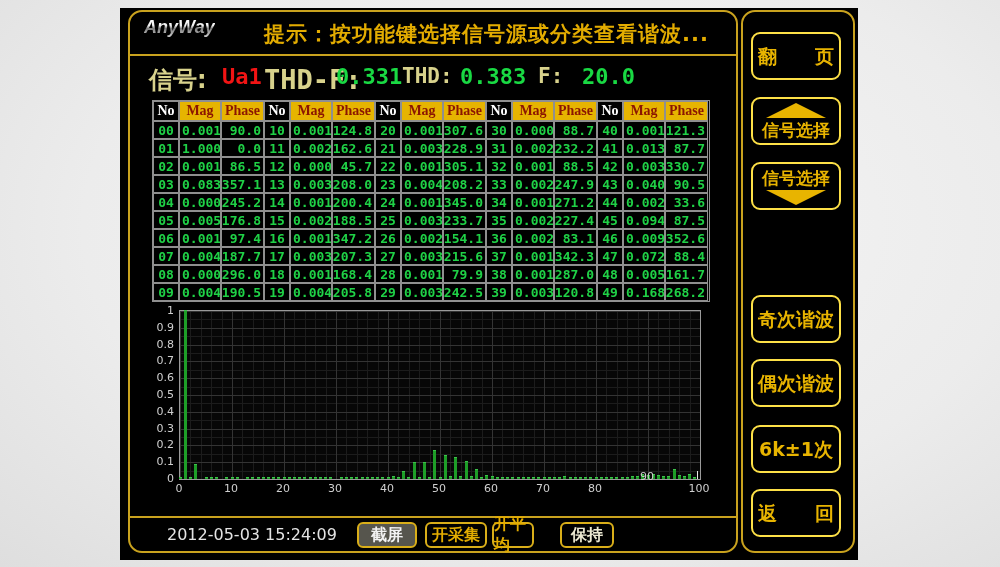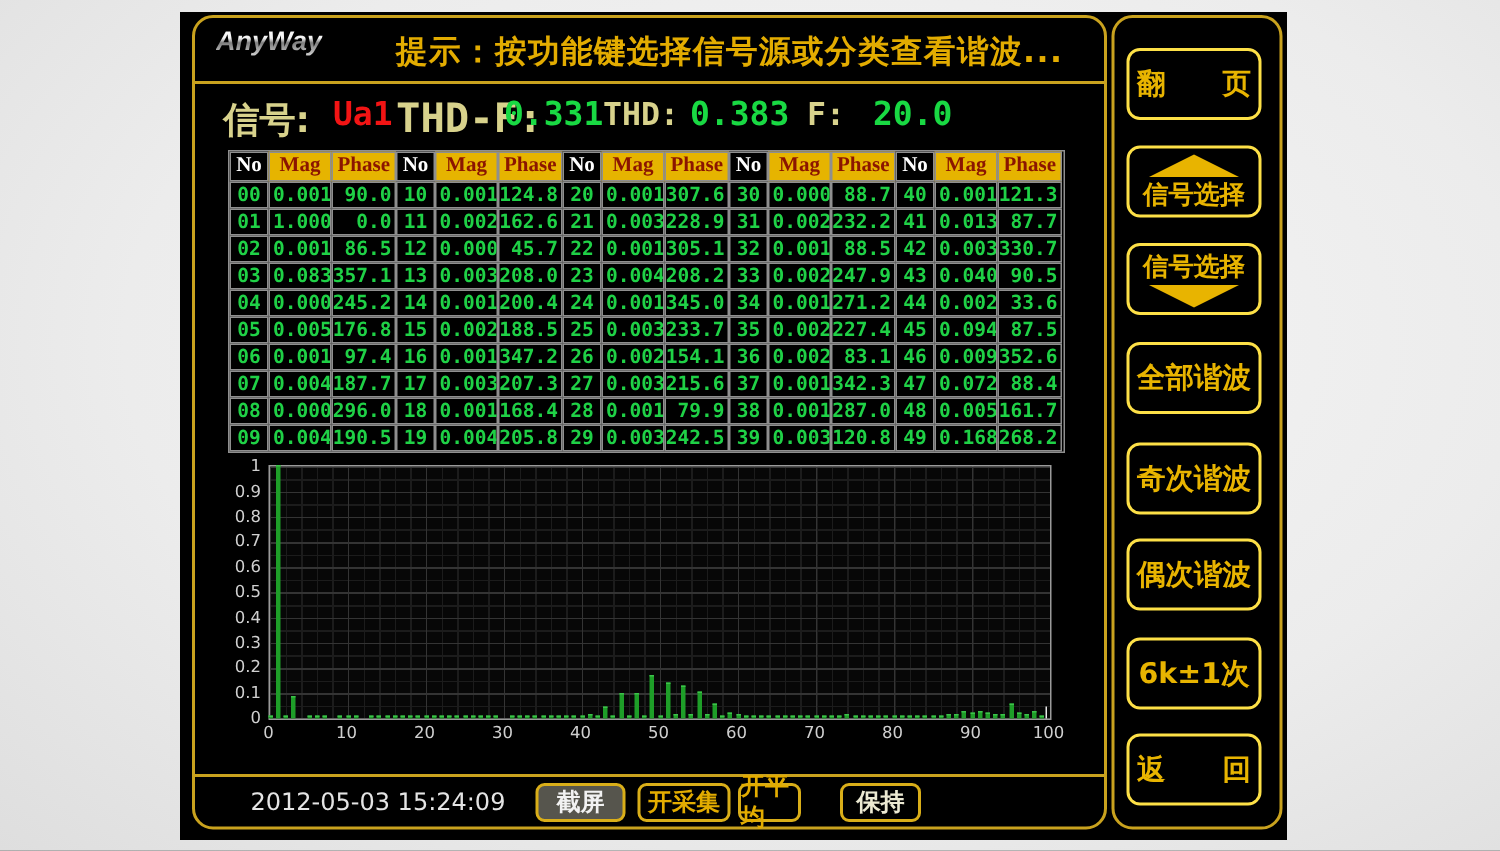--- a/index.html
+++ b/index.html
@@ -421,39 +421,36 @@
         <span class="ytick" style="left: 14px; top: 460px;">0</span>
         <span class="xtick" style="left: 36px; top: 470px;">0</span>
         <span class="xtick" style="left: 88px; top: 470px;">10</span>
         <span class="xtick" style="left: 140px; top: 470px;">20</span>
         <span class="xtick" style="left: 192px; top: 470px;">30</span>
         <span class="xtick" style="left: 244px; top: 470px;">40</span>
         <span class="xtick" style="left: 296px; top: 470px;">50</span>
         <span class="xtick" style="left: 348px; top: 470px;">60</span>
         <span class="xtick" style="left: 400px; top: 470px;">70</span>
         <span class="xtick" style="left: 452px; top: 470px;">80</span>
-        <span class="xtick" style="left: 504px; top: 470px;">90</span>
+        <span class="xtick" style="left: 504px; top: 458px;">90</span>
         <span class="xtick" style="left: 556px; top: 470px;">100</span>
       </div>
 
     <div id="side-panel">
       <div class="sbtn" style="top:20px;">
         <span class="lbl">翻　　页</span>
       </div>
       <div class="sbtn" style="top:85px;">
         <span class="tri-up"></span>
         <span class="lbl" style="font-size:17px;">信号选择</span>
       </div>
       <div class="sbtn" style="top:150px;">
         <span class="lbl" style="font-size:17px;">信号选择</span>
         <span class="tri-down"></span>
       </div>
-      <div class="sbtn" style="top:216px;">
-        <span class="lbl">全部谐波</span>
-      </div>
       <div class="sbtn" style="top:347px;">
         <span class="lbl">偶次谐波</span>
       </div>
       <div class="sbtn" style="top:283px;">
         <span class="lbl">奇次谐波</span>
       </div>
       <div class="sbtn" style="top:413px;">
         <span class="lbl">6k±1次</span>
       </div>
       <div class="sbtn" style="top:477px;">

